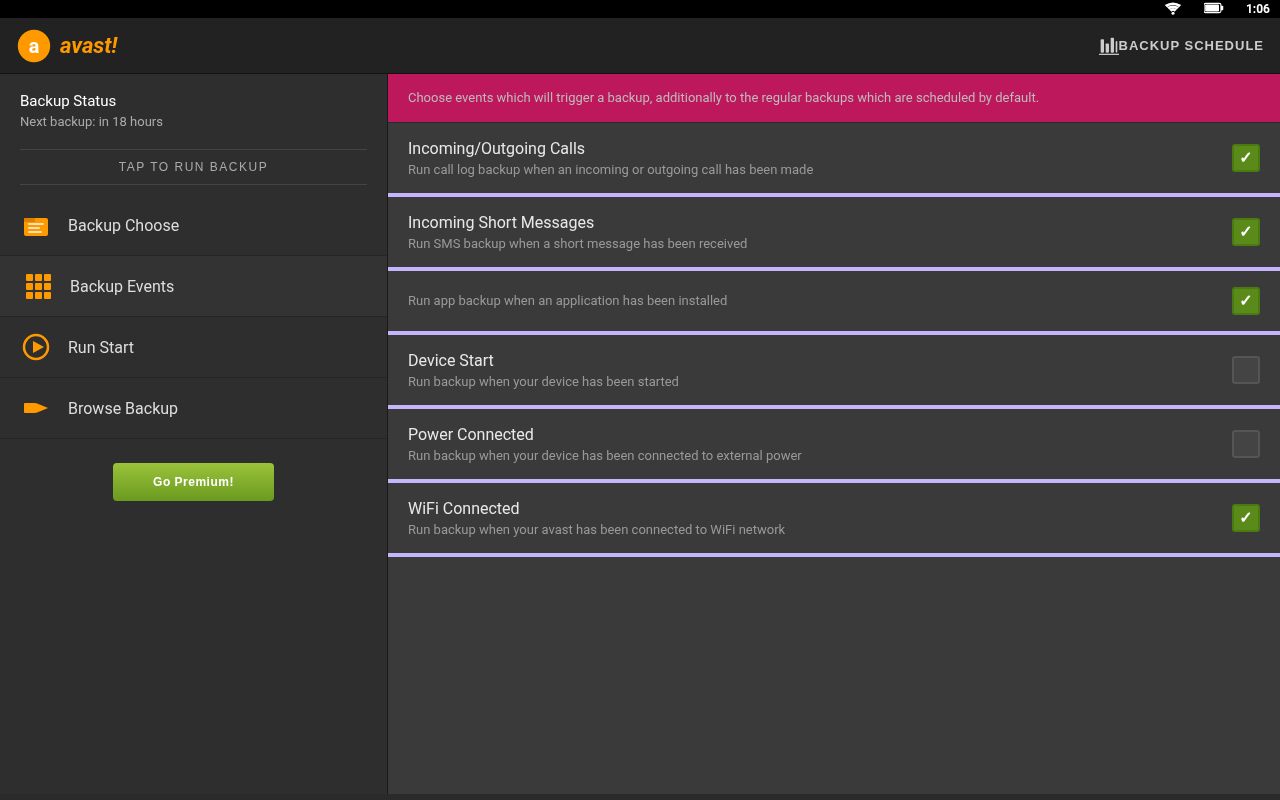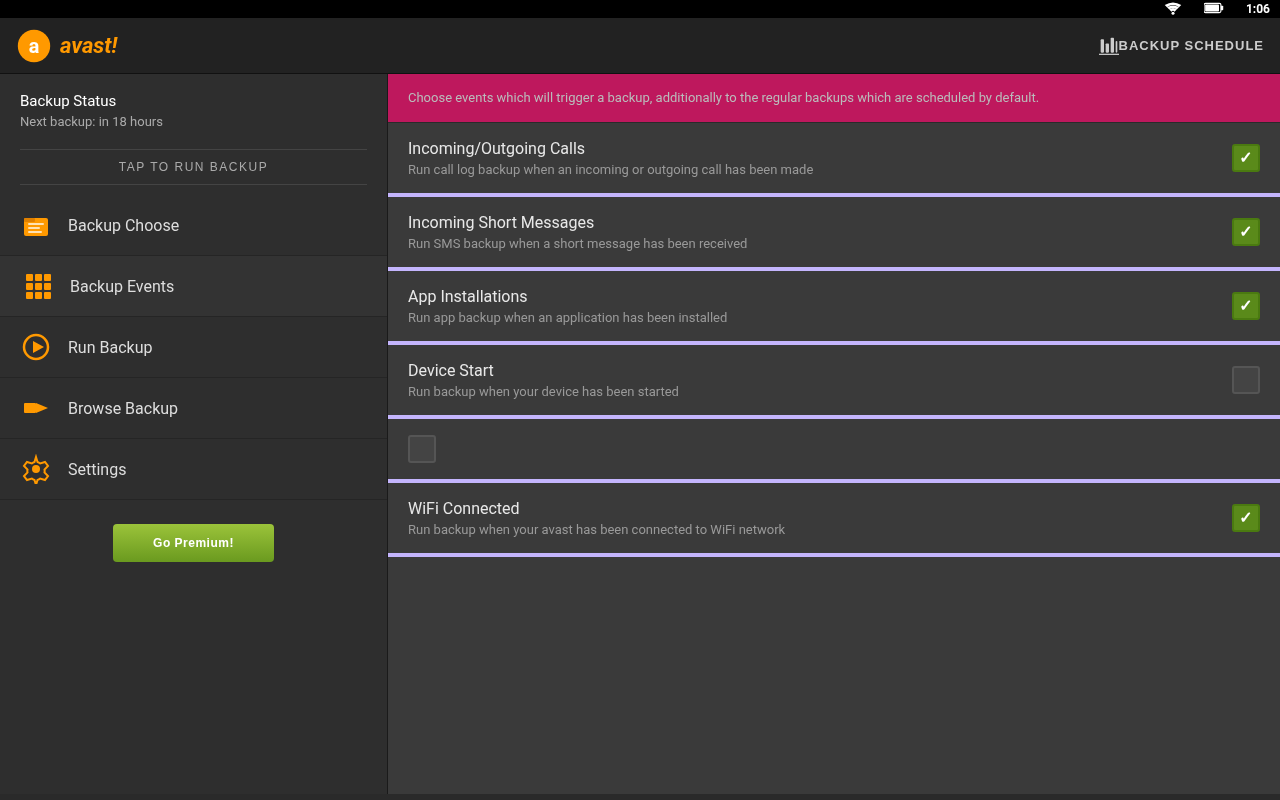--- a/index.html
+++ b/index.html
@@ -336,42 +336,33 @@
       <span class="sidebar-item-label">Backup Events</span>
     </div>
 
     <div class="sidebar-item">
       <div class="sidebar-item-icon">
         <svg width="30" height="30" viewBox="0 0 30 30">
           <circle cx="15" cy="15" r="12" stroke="#f90" stroke-width="2.5" fill="none"></circle>
           <path d="M12 9 L23 15 L12 21 Z" fill="#f90"></path>
         </svg>
       </div>
-      <span class="sidebar-item-label">Run Backup</span>
+      <span class="sidebar-item-label">Run Start</span>
     </div>
 
     <div class="sidebar-item">
       <div class="sidebar-item-icon">
         <svg width="30" height="30" viewBox="0 0 30 30">
           <rect x="3" y="10" width="12" height="10" rx="1" fill="#f90"></rect>
           <polygon points="15,10 27,15 15,20" fill="#f90"></polygon>
         </svg>
       </div>
       <span class="sidebar-item-label">Browse Backup</span>
     </div>
 
-    <div class="sidebar-item">
-      <div class="sidebar-item-icon">
-        <svg width="30" height="30" viewBox="0 0 30 30">
-          <circle cx="15" cy="15" r="4" fill="#f90"></circle>
-          <path d="M15 3 L16.5 8 Q18 8.5 19.2 9.5 L24 8 L27 12 L23.5 15.5 Q23.8 17 23.5 18.5 L27 22 L24 26 L19.2 24.5 Q18 25.5 16.5 26 L15 31 L13.5 26 Q12 25.5 10.8 24.5 L6 26 L3 22 L6.5 18.5 Q6.2 17 6.5 15.5 L3 12 L6 8 L10.8 9.5 Q12 8.5 13.5 8 Z" fill="none" stroke="#f90" stroke-width="2"></path>
-        </svg>
-      </div>
-      <span class="sidebar-item-label">Settings</span>
-    </div>
 
     <button id="go-premium-btn">Go Premium!</button>
 
   </div>
 
   <div id="content">
 
     <div id="content-description">Choose events which will trigger a backup, additionally to the regular backups which are scheduled by default.</div>
 
     <div id="events-list">
@@ -388,35 +379,38 @@
           <div class="backup-event-text">
             <div class="backup-event-title">Incoming Short Messages</div>
             <div class="backup-event-desc">Run SMS backup when a short message has been received</div>
           </div>
           <div class="checkbox-checked">
             <span class="checkmark">✓</span>
           </div>
         </div>
         <div class="backup-event-item">
           <div class="backup-event-text">
-            <div class="backup-event-title">App Installations</div>
             <div class="backup-event-desc">Run app backup when an application has been installed</div>
           </div>
           <div class="checkbox-checked">
             <span class="checkmark">✓</span>
           </div>
         </div>
         <div class="backup-event-item">
           <div class="backup-event-text">
             <div class="backup-event-title">Device Start</div>
             <div class="backup-event-desc">Run backup when your device has been started</div>
           </div>
           <div class="checkbox-unchecked"></div>
         </div>
         <div class="backup-event-item">
+          <div class="backup-event-text">
+            <div class="backup-event-title">Power Connected</div>
+            <div class="backup-event-desc">Run backup when your device has been connected to external power</div>
+          </div>
           <div class="checkbox-unchecked"></div>
         </div>
         <div class="backup-event-item">
           <div class="backup-event-text">
             <div class="backup-event-title">WiFi Connected</div>
             <div class="backup-event-desc">Run backup when your avast has been connected to WiFi network</div>
           </div>
           <div class="checkbox-checked">
             <span class="checkmark">✓</span>
           </div>

